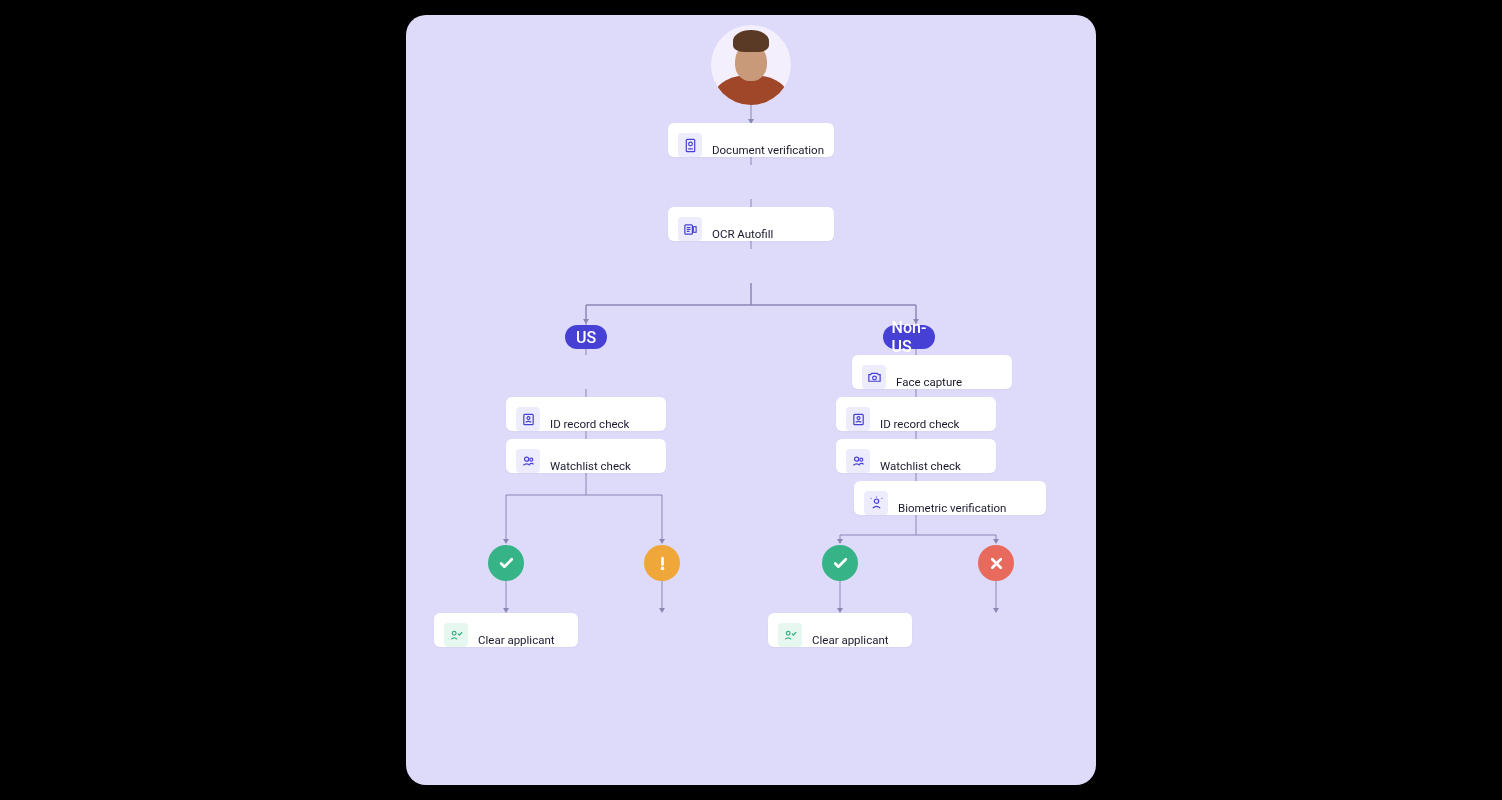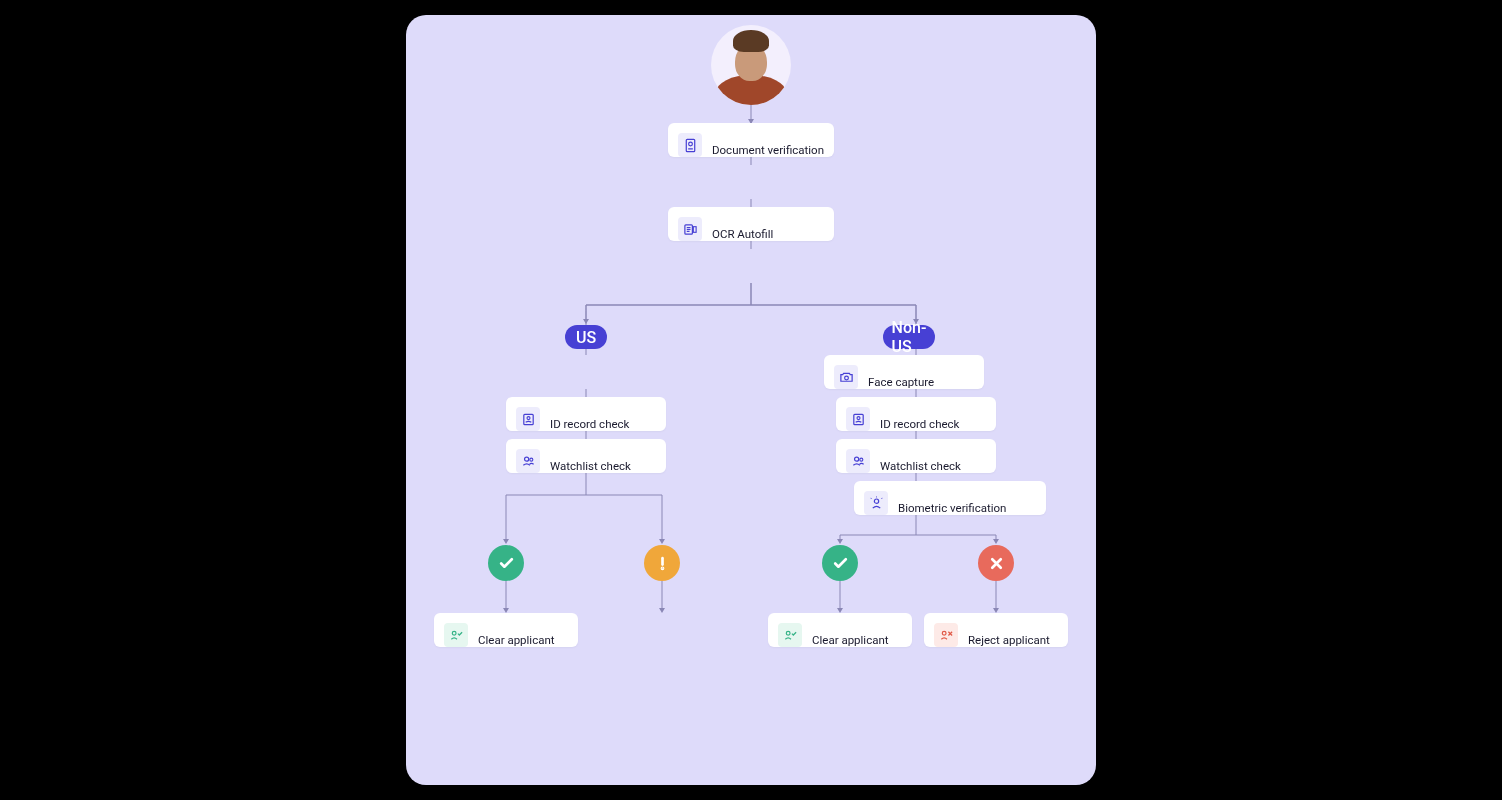--- a/index.html
+++ b/index.html
@@ -130,21 +130,21 @@
           <path d="M9 11 q2-2 4.5 0" fill="none" stroke="#4740D4" stroke-width="1.2"></path>
         </svg>
       </span>
     <span class="lbl">Watchlist check</span>
   </div>
 
   <div class="pill" style="left:477px;top:310px;width:52px">
       <span>Non-US</span>
     </div>
 
-  <div class="step" style="left:418px;top:340px;width:160px">
+  <div class="step" style="left:446px;top:340px;width:160px">
     <span class="iconbox">
         <svg viewBox="0 0 16 16">
           <path d="M2 5 h2 l1-1.5 h6 l1 1.5 h2 v7 h-12 z" fill="none" stroke="#4740D4" stroke-width="1.3"></path>
           <circle cx="8" cy="8.5" r="2" fill="none" stroke="#4740D4" stroke-width="1.3"></circle>
         </svg>
       </span>
     <span class="lbl">Face capture</span>
   </div>
   <div class="step" style="left:430px;top:382px;width:160px">
     <span class="iconbox">
@@ -213,24 +213,14 @@
   <div class="step" style="left:362px;top:598px;width:144px">
     <span class="iconbox green">
         <svg viewBox="0 0 16 16">
           <circle cx="5.5" cy="5.5" r="2" fill="none" stroke="#36B387" stroke-width="1.3"></circle>
           <path d="M2.5 12 q3-3 6 0" fill="none" stroke="#36B387" stroke-width="1.3"></path>
           <path d="M9.5 6 l1.5 1.5 l3-3" fill="none" stroke="#36B387" stroke-width="1.3"></path>
         </svg>
       </span>
     <span class="lbl">Clear applicant</span>
   </div>
-  <div class="step" style="left:518px;top:598px;width:144px">
-    <span class="iconbox red">
-        <svg viewBox="0 0 16 16">
-          <circle cx="5.5" cy="5.5" r="2" fill="none" stroke="#E05A48" stroke-width="1.3"></circle>
-          <path d="M2.5 12 q3-3 6 0" fill="none" stroke="#E05A48" stroke-width="1.3"></path>
-          <path d="M10 4 l4 4 M14 4 l-4 4" stroke="#E05A48" stroke-width="1.3"></path>
-        </svg>
-      </span>
-    <span class="lbl">Reject applicant</span>
-  </div>
 
 </div>
 
 </body></html>

